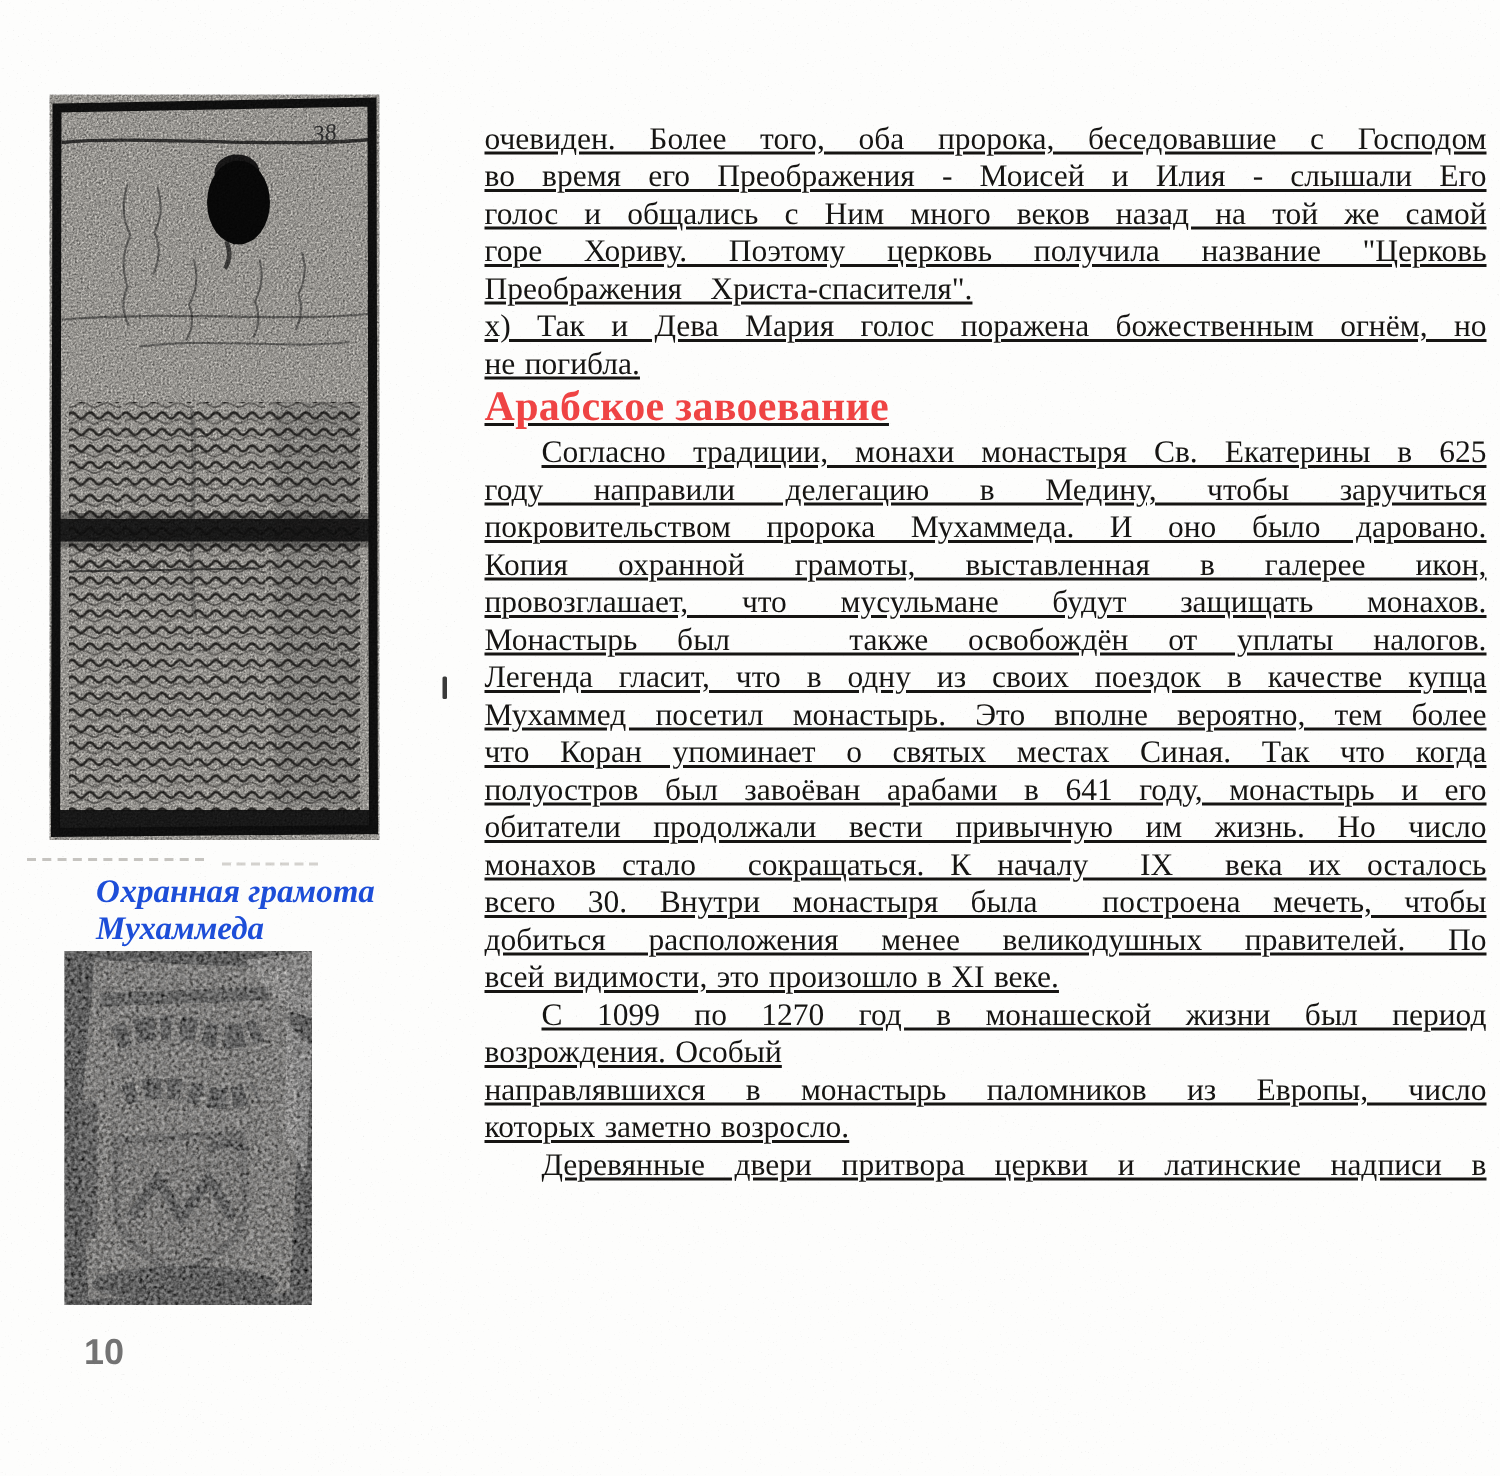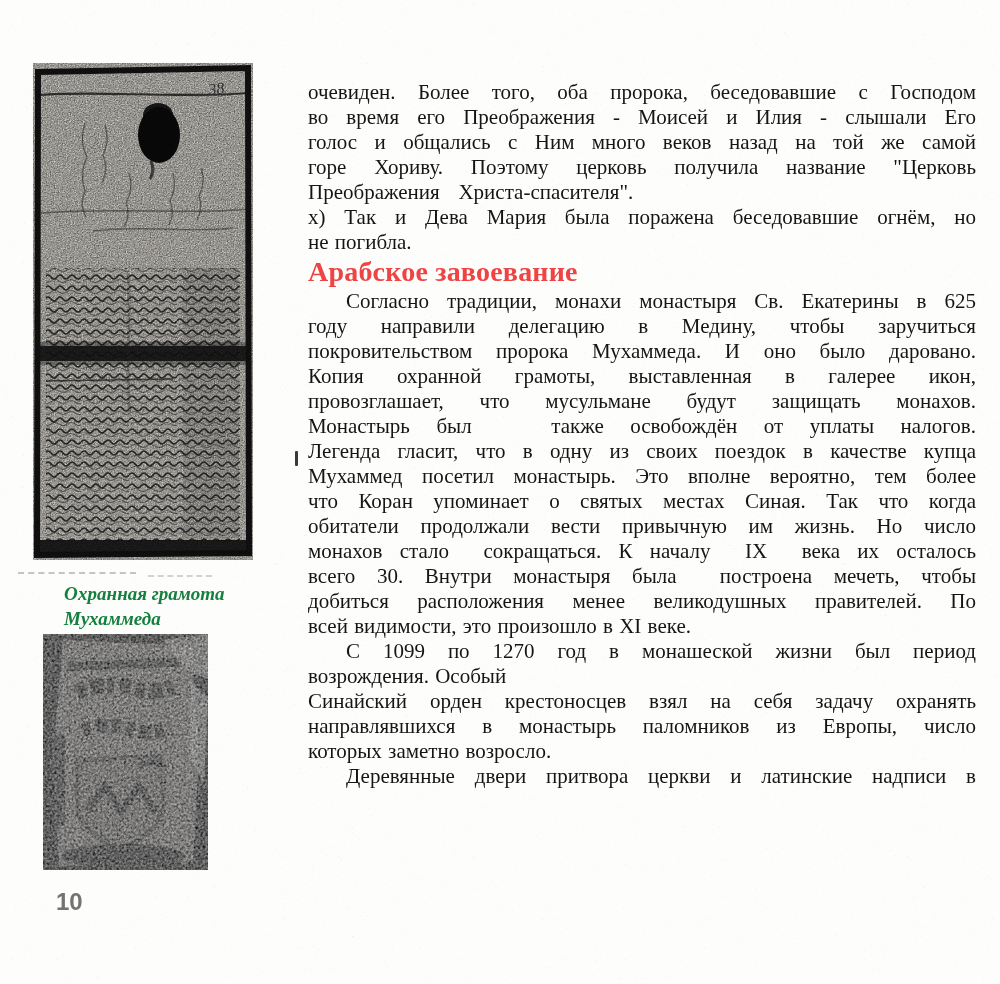--- a/index.html
+++ b/index.html
@@ -1,41 +1,41 @@
 <!DOCTYPE html>
 <html><head>
 <meta charset="utf-8">
 <style>
   html,body{margin:0;padding:0;background:#ffffff;}
   .page{
     position:relative;width:1000px;height:984px;background:#fdfdfc;
     font-family:"Liberation Serif","DejaVu Serif",serif;color:#161513;overflow:hidden;
   }
   
-  .right-col{position:absolute;left:308px;top:80px;width:668px;}
+  .right-col{position:absolute;left:323px;top:80px;width:668px;text-decoration:underline;}
   .tline{
     font-size:21px;line-height:25px;
     text-align:justify;text-align-last:justify;
     word-spacing:1px;
   }
   .tline.last{text-align-last:left;}
   .para{margin:0;}
   .para.indent .tline:first-child{text-indent:38px;}
   .section-heading{
     margin:0;font-size:28px;line-height:34px;font-weight:bold;
     letter-spacing:0.2px;color:#ef4444;
   }
   .paras{}
   
   .photo{position:absolute;display:block;}
   .photo.manuscript{left:33px;top:63px;}
   .photo.stone{left:43px;top:634px;}
   .caption{
     position:absolute;left:64px;top:581px;width:200px;
-    font-size:19px;line-height:25px;font-weight:bold;font-style:italic;color:#15803d;
+    font-size:22px;line-height:25px;font-weight:bold;font-style:italic;color:#1d4ed8;
   }
   .page-num{
     position:absolute;left:56px;top:888px;
     font-size:24px;font-weight:bold;font-family:"Liberation Sans","DejaVu Sans",sans-serif;color:#737373;
   }
   .tick{position:absolute;left:295px;top:451px;width:3px;height:15px;background:#3a3a3a;border-radius:1px;}
   .artifact-line{position:absolute;left:18px;top:572px;width:118px;border-top:2px dashed #c6c4c0;}
   .artifact-line.b{left:148px;top:575px;width:64px;border-top-color:#d4d2ce;}
   .page-noise{position:absolute;left:0;top:0;pointer-events:none;opacity:.28;}
 </style>
@@ -129,55 +129,55 @@
   <div class="right-col">
     <div>
         <div class="para">
           <div class="tline">очевиден. Более того, оба пророка, беседовавшие с Господом</div>
           <div class="tline">во время его Преображения - Моисей и Илия - слышали Его</div>
           <div class="tline">голос и общались с Ним много веков назад на той же самой</div>
           <div class="tline">горе Хориву. Поэтому церковь получила название "Церковь</div>
           <div class="tline last">Преображения&nbsp;&nbsp; Христа-спасителя".</div>
         </div>
         <div class="para">
-          <div class="tline">х) Так и Дева Мария была поражена беседовавшие огнём, но</div>
+          <div class="tline">х) Так и Дева Мария голос поражена божественным огнём, но</div>
           <div class="tline last">не погибла.</div>
         </div>
       </div>
 
     <div class="section">
       <h2 class="section-heading">Арабское завоевание</h2>
       <div class="paras">
           <div class="para indent">
             <div class="tline">Согласно традиции, монахи монастыря Св. Екатерины в 625</div>
             <div class="tline">году направили делегацию в Медину, чтобы заручиться</div>
             <div class="tline">покровительством пророка Мухаммеда. И оно было даровано.</div>
             <div class="tline">Копия охранной грамоты, выставленная в галерее икон,</div>
             <div class="tline">провозглашает, что мусульмане будут защищать монахов.</div>
             <div class="tline">Монастырь был&nbsp;&nbsp; также освобождён от уплаты налогов.</div>
             <div class="tline">Легенда гласит, что в одну из своих поездок в качестве купца</div>
             <div class="tline">Мухаммед посетил монастырь. Это вполне вероятно, тем более</div>
             <div class="tline">что Коран упоминает о святых местах Синая. Так что когда</div>
+            <div class="tline">полуостров был завоёван арабами в 641 году, монастырь и его</div>
             <div class="tline">обитатели продолжали вести привычную им жизнь. Но число</div>
             <div class="tline">монахов стало&nbsp; сокращаться. К началу&nbsp; IX&nbsp; века их осталось</div>
             <div class="tline">всего 30. Внутри монастыря была&nbsp; построена мечеть, чтобы</div>
             <div class="tline">добиться расположения менее великодушных правителей. По</div>
             <div class="tline last">всей видимости, это произошло в XI веке.</div>
           </div>
         </div>
     </div>
 
     <div class="section">
       <div class="paras">
           <div class="para indent">
             <div class="tline">С 1099 по 1270 год в монашеской жизни был период</div>
             <div class="tline last">возрождения. Особый</div>
           </div>
           <div class="para">
-            <div class="tline">Синайский орден крестоносцев взял на себя задачу охранять</div>
             <div class="tline">направлявшихся в монастырь паломников из Европы, число</div>
             <div class="tline last">которых заметно возросло.</div>
           </div>
           <div class="para indent">
             <div class="tline">Деревянные двери притвора церкви и латинские надписи в</div>
           </div>
         </div>
     </div>
   </div>
 

